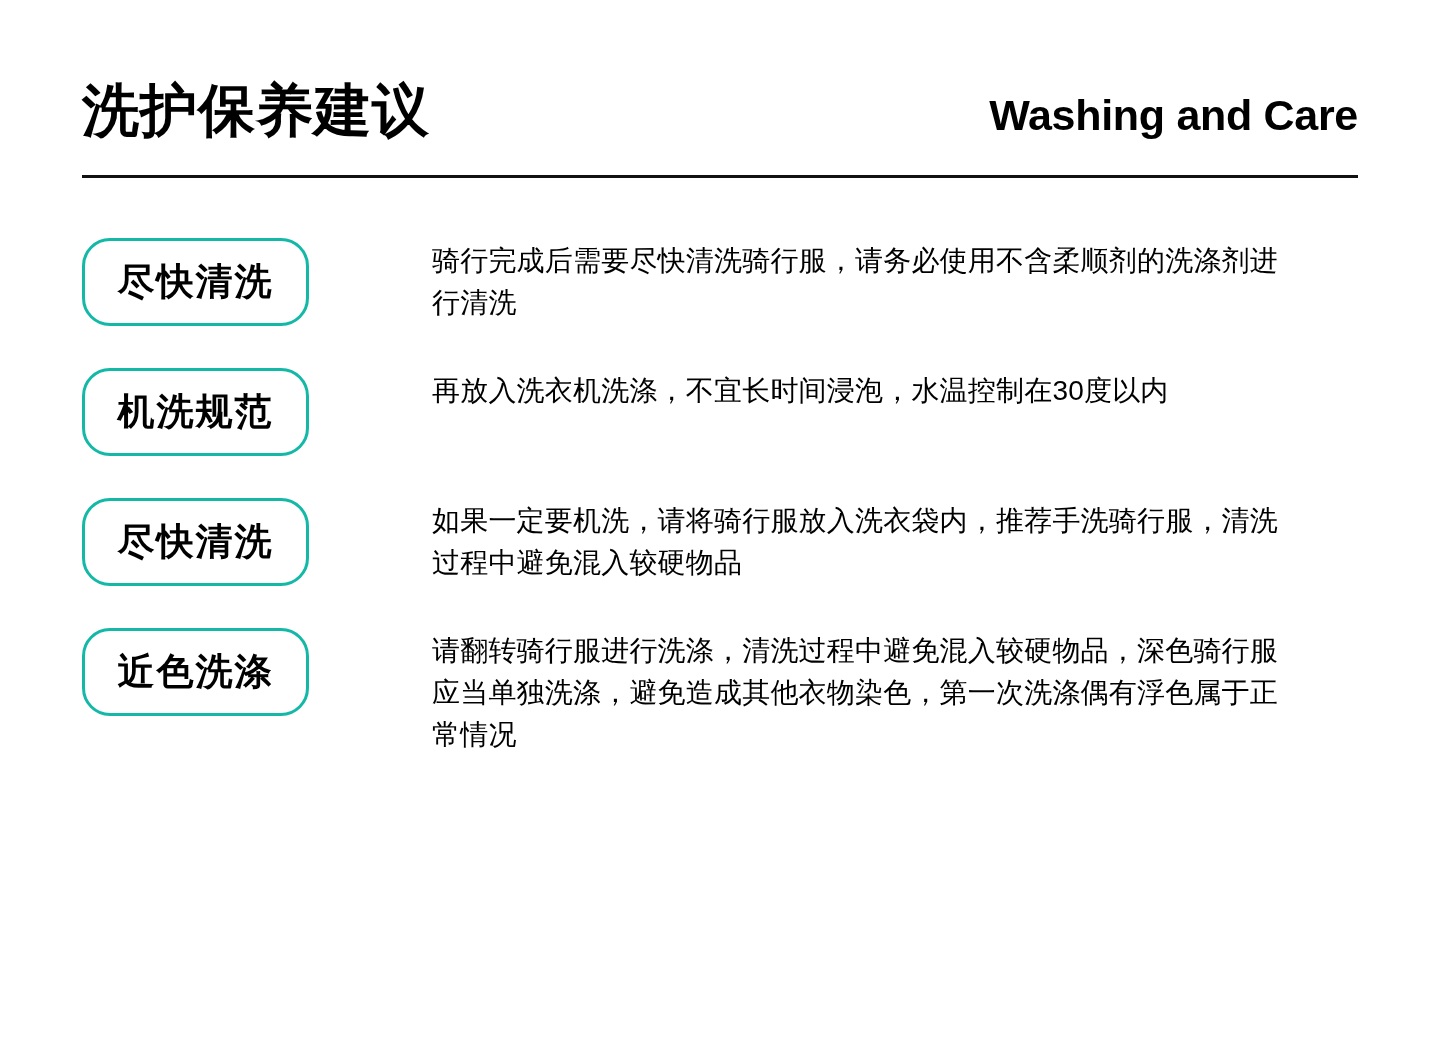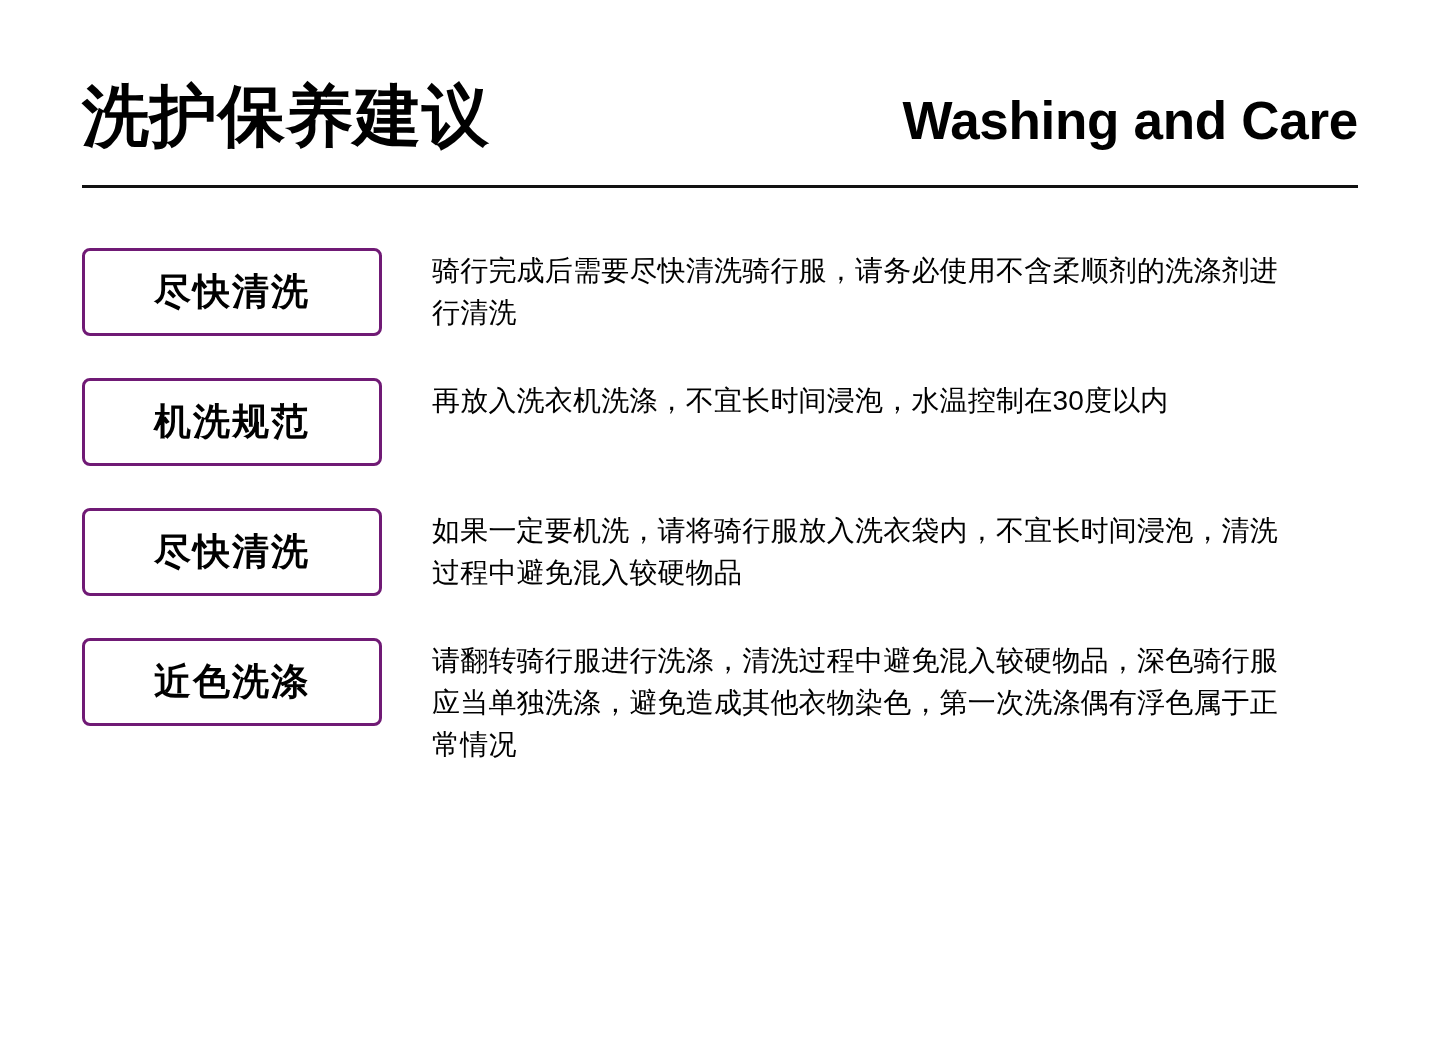--- a/index.html
+++ b/index.html
@@ -21,28 +21,28 @@
     box-sizing: border-box;
     padding: 0 82px;
   }
   .header {
     display: flex;
     align-items: baseline;
     justify-content: space-between;
     padding-top: 82px;
   }
   .title-cn {
-    font-size: 67px;
+    font-size: 57px;
     font-weight: 700;
     letter-spacing: 1px;
     line-height: 1;
     margin: 0;
   }
   .title-en {
-    font-size: 53px;
+    font-size: 43px;
     font-weight: 700;
     letter-spacing: -0.3px;
     line-height: 1;
     margin: 0;
     text-align: right;
   }
   .divider {
     margin-top: 36px;
     height: 3px;
     background: #111111;
@@ -59,24 +59,24 @@
   .tag-col {
     width: 350px;
     flex: 0 0 350px;
     padding-top: 6px;
   }
   .tag {
     display: inline-flex;
     align-items: center;
     justify-content: center;
     box-sizing: border-box;
-    width: 300px;
+    width: 227px;
     height: 88px;
-    border: 3px solid #701a75;
-    border-radius: 8px;
+    border: 3px solid #14b8a6;
+    border-radius: 28px;
     font-size: 37px;
     font-weight: 700;
     letter-spacing: 2px;
   }
   .desc {
     flex: 1 1 auto;
     font-size: 28px;
     line-height: 1.5;
     letter-spacing: 0.2px;
     padding-top: 8px;
@@ -108,21 +108,21 @@
       <div class="tag-col">
         <div class="tag">机洗规范</div>
       </div>
       <div class="desc">再放入洗衣机洗涤，不宜长时间浸泡，水温控制在30度以内</div>
     </div>
 
     <div class="row">
       <div class="tag-col">
         <div class="tag">尽快清洗</div>
       </div>
-      <div class="desc">如果一定要机洗，请将骑行服放入洗衣袋内，不宜长时间浸泡，清洗过程中避免混入较硬物品</div>
+      <div class="desc">如果一定要机洗，请将骑行服放入洗衣袋内，推荐手洗骑行服，清洗过程中避免混入较硬物品</div>
     </div>
 
     <div class="row">
       <div class="tag-col">
         <div class="tag">近色洗涤</div>
       </div>
       <div class="desc">请翻转骑行服进行洗涤，清洗过程中避免混入较硬物品，深色骑行服应当单独洗涤，避免造成其他衣物染色，第一次洗涤偶有浮色属于正常情况</div>
     </div>
 
   </div>

